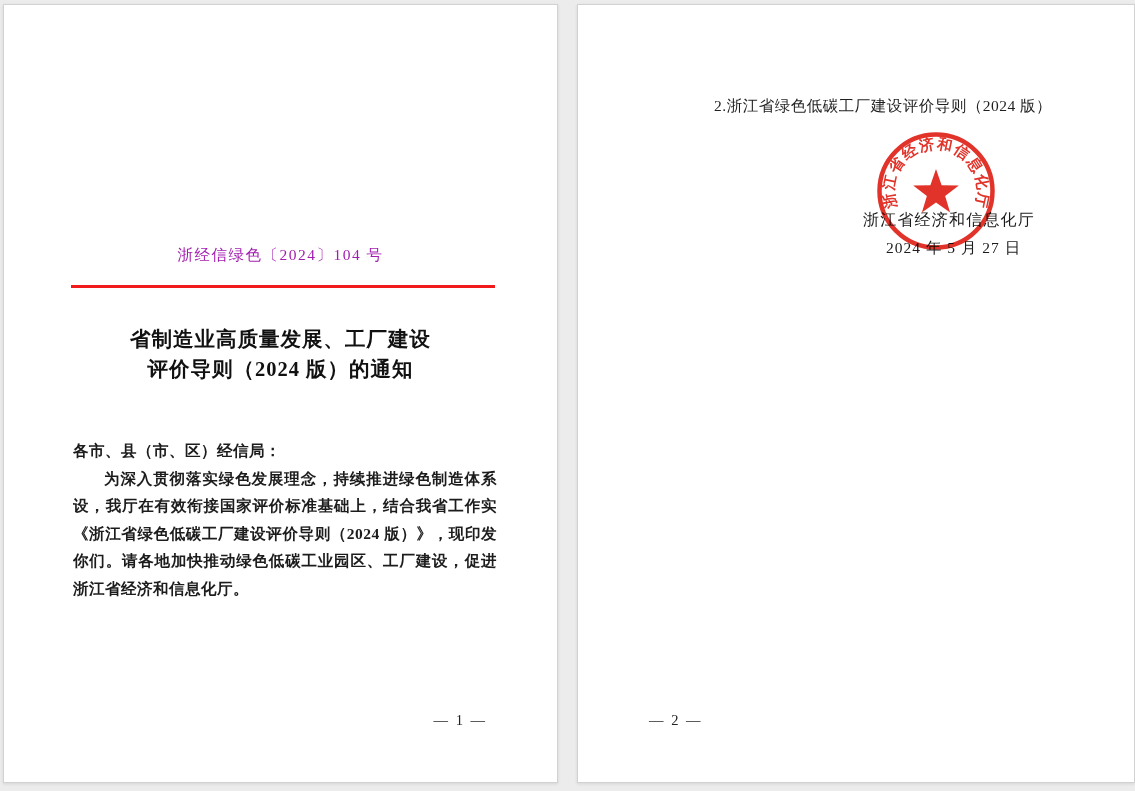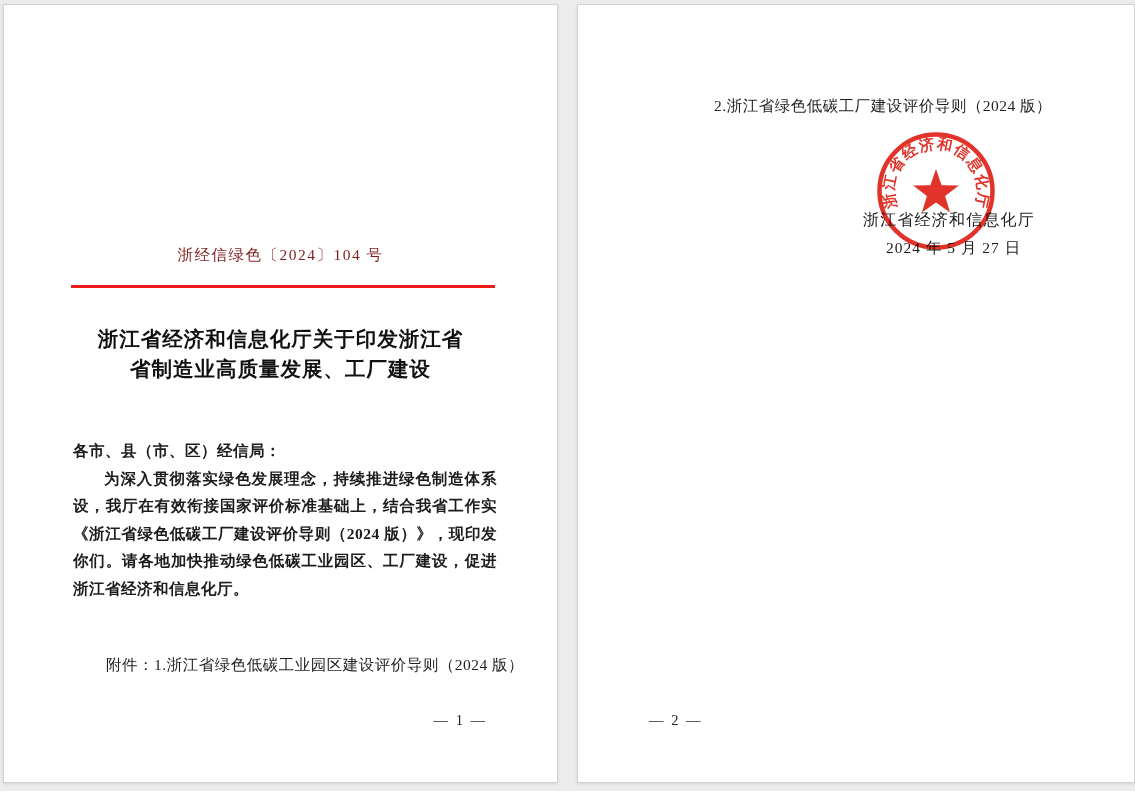--- a/index.html
+++ b/index.html
@@ -35,21 +35,21 @@
     font-size: 46px; font-weight: bold;
     letter-spacing: -4px;
     color: #e8140c;
     white-space: nowrap;
   }
   .doc-number {
     position: absolute; top: 240px; left: 0; width: 100%;
     text-align: center;
     font-size: 15.5px;
     letter-spacing: 1.5px;
-    color: #7f1d1d;
+    color: #a21caf;
   }
   .red-rule {
     position: absolute; top: 280px; left: 67px;
     width: 424px; height: 2.5px;
     background: #f21b1b;
   }
   .notice-title {
     position: absolute; top: 319px; left: 0; width: 100%;
     text-align: center;
     font-size: 20.5px; font-weight: bold;
@@ -118,32 +118,31 @@
 </style>
 </head>
 <body>
 
 <div class="viewer">
 
   <div class="page">
     <div class="doc-number">浙经信绿色〔2024〕104 号</div>
     <div class="red-rule"></div>
     <div class="notice-title">
-      <div>浙江省经济和信息化厅关于印发浙江省</div>
       <div>省制造业高质量发展、工厂建设</div>
+      <div>评价导则（2024 版）的通知</div>
     </div>
     <div class="body-block">
       <div class="body-line">各市、县（市、区）经信局：</div>
       <div class="body-line j ind">为深入贯彻落实绿色发展理念，持续推进绿色制造体系建</div>
       <div class="body-line j">设，我厅在有效衔接国家评价标准基础上，结合我省工作实际</div>
       <div class="body-line j">《浙江省绿色低碳工厂建设评价导则（2024 版）》，现印发给</div>
       <div class="body-line j">你们。请各地加快推动绿色低碳工业园区、工厂建设，促进我</div>
       <div class="body-line">浙江省经济和信息化厅。</div>
     </div>
-    <div class="attachment-line">附件：1.浙江省绿色低碳工业园区建设评价导则（2024 版）</div>
     <div class="page-number page-number--p1">— 1 —</div>
   </div>
 
   <div class="page page--right">
     <div class="attachment-line-2">2.浙江省绿色低碳工厂建设评价导则（2024 版）</div>
 
     <div class="signer">浙江省经济和信息化厅</div>
     <div class="sign-date">2024 年 5 月 27 日</div>
 
     <svg class="seal" viewBox="0 0 124 124" aria-hidden="true">

